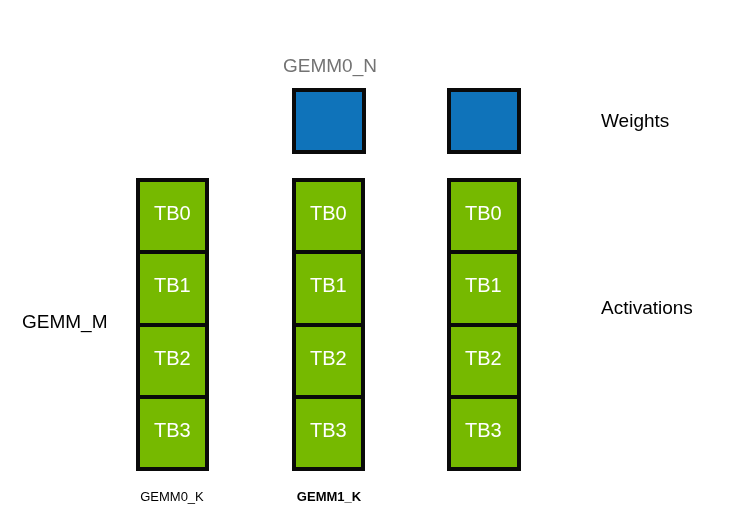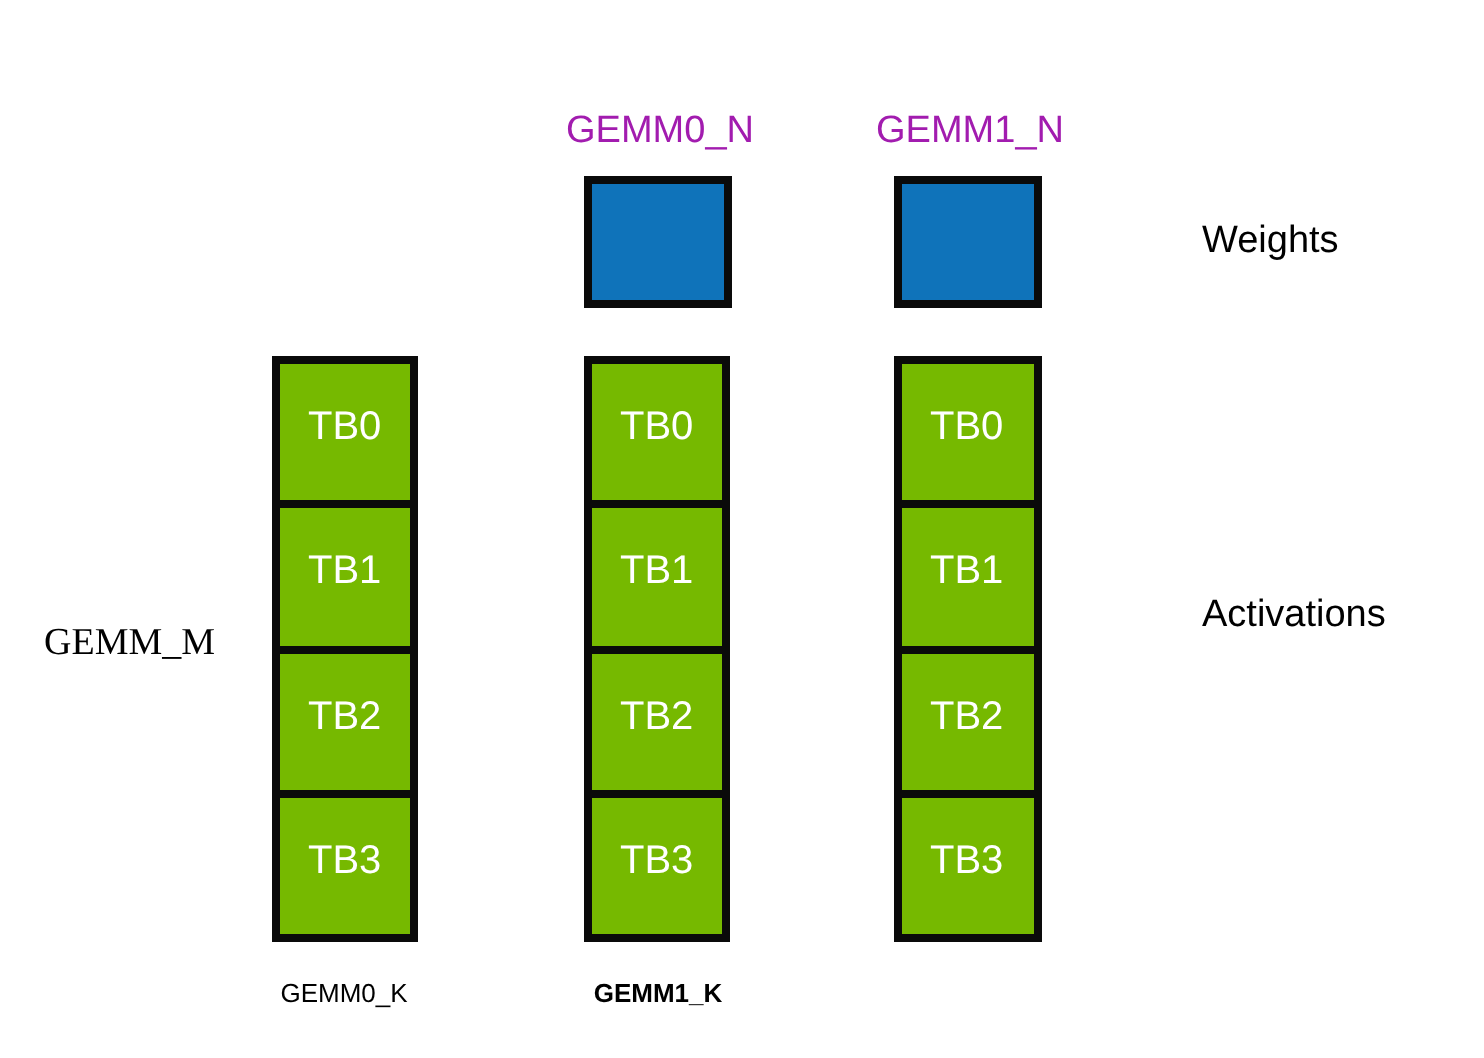--- a/index.html
+++ b/index.html
@@ -16,21 +16,21 @@
     width: 742px;
     height: 529px;
     background: #ffffff;
     overflow: hidden;
   }
 
   .label {
     position: absolute;
     font-size: 19px;
     line-height: 24px;
-    color: #a21caf;
+    color: #737373;
     white-space: pre;
     text-align: center;
   }
 
   
   .col-header {
     width: 200px;
     text-align: center;
   }
   .col-header .line1,
@@ -92,24 +92,20 @@
 </head>
 <body>
 
 <div id="canvas">
 
   <div class="label col-header" style="left:230px; top:6px;">
     <span class="line1">GEMM0_N</span>
     <span class="line2">= TB_N</span>
   </div>
 
-  <div class="label col-header" style="left:385px; top:6px;">
-    <span class="line1">GEMM1_N</span>
-    <span class="line2">= TB_N</span>
-  </div>
 
   <div class="weight-box" style="left:292px; top:88px; width:74px; height:66px;"></div>
   <div class="weight-box" style="left:447px; top:88px; width:74px; height:66px;"></div>
 
   <div class="act-column" style="left:136px; top:178px; width:73px; height:293px;">
     <div class="act-cell">
       <span class="act-cell-label">TB0</span>
     </div>
     <div class="act-cell">
       <span class="act-cell-label">TB1</span>
@@ -145,21 +141,21 @@
       <span class="act-cell-label">TB1</span>
     </div>
     <div class="act-cell">
       <span class="act-cell-label">TB2</span>
     </div>
     <div class="act-cell">
       <span class="act-cell-label">TB3</span>
     </div>
   </div>
 
-  <div class="side-label" style="left:22px; top:310px;font-family:Liberation Serif, serif;">GEMM_M</div>
+  <div class="side-label" style="left:22px; top:310px;">GEMM_M</div>
 
   <div class="side-label" style="left:601px; top:296px;">Activations</div>
   <div class="side-label" style="left:601px; top:109px;">Weights</div>
 
   <div class="bottom-label" style="left:82px; top:485px;">GEMM0_K</div>
   <div class="bottom-label" style="left:239px; top:485px;font-weight:bold;">GEMM1_K</div>
 
 </div>
 
 </body></html>

